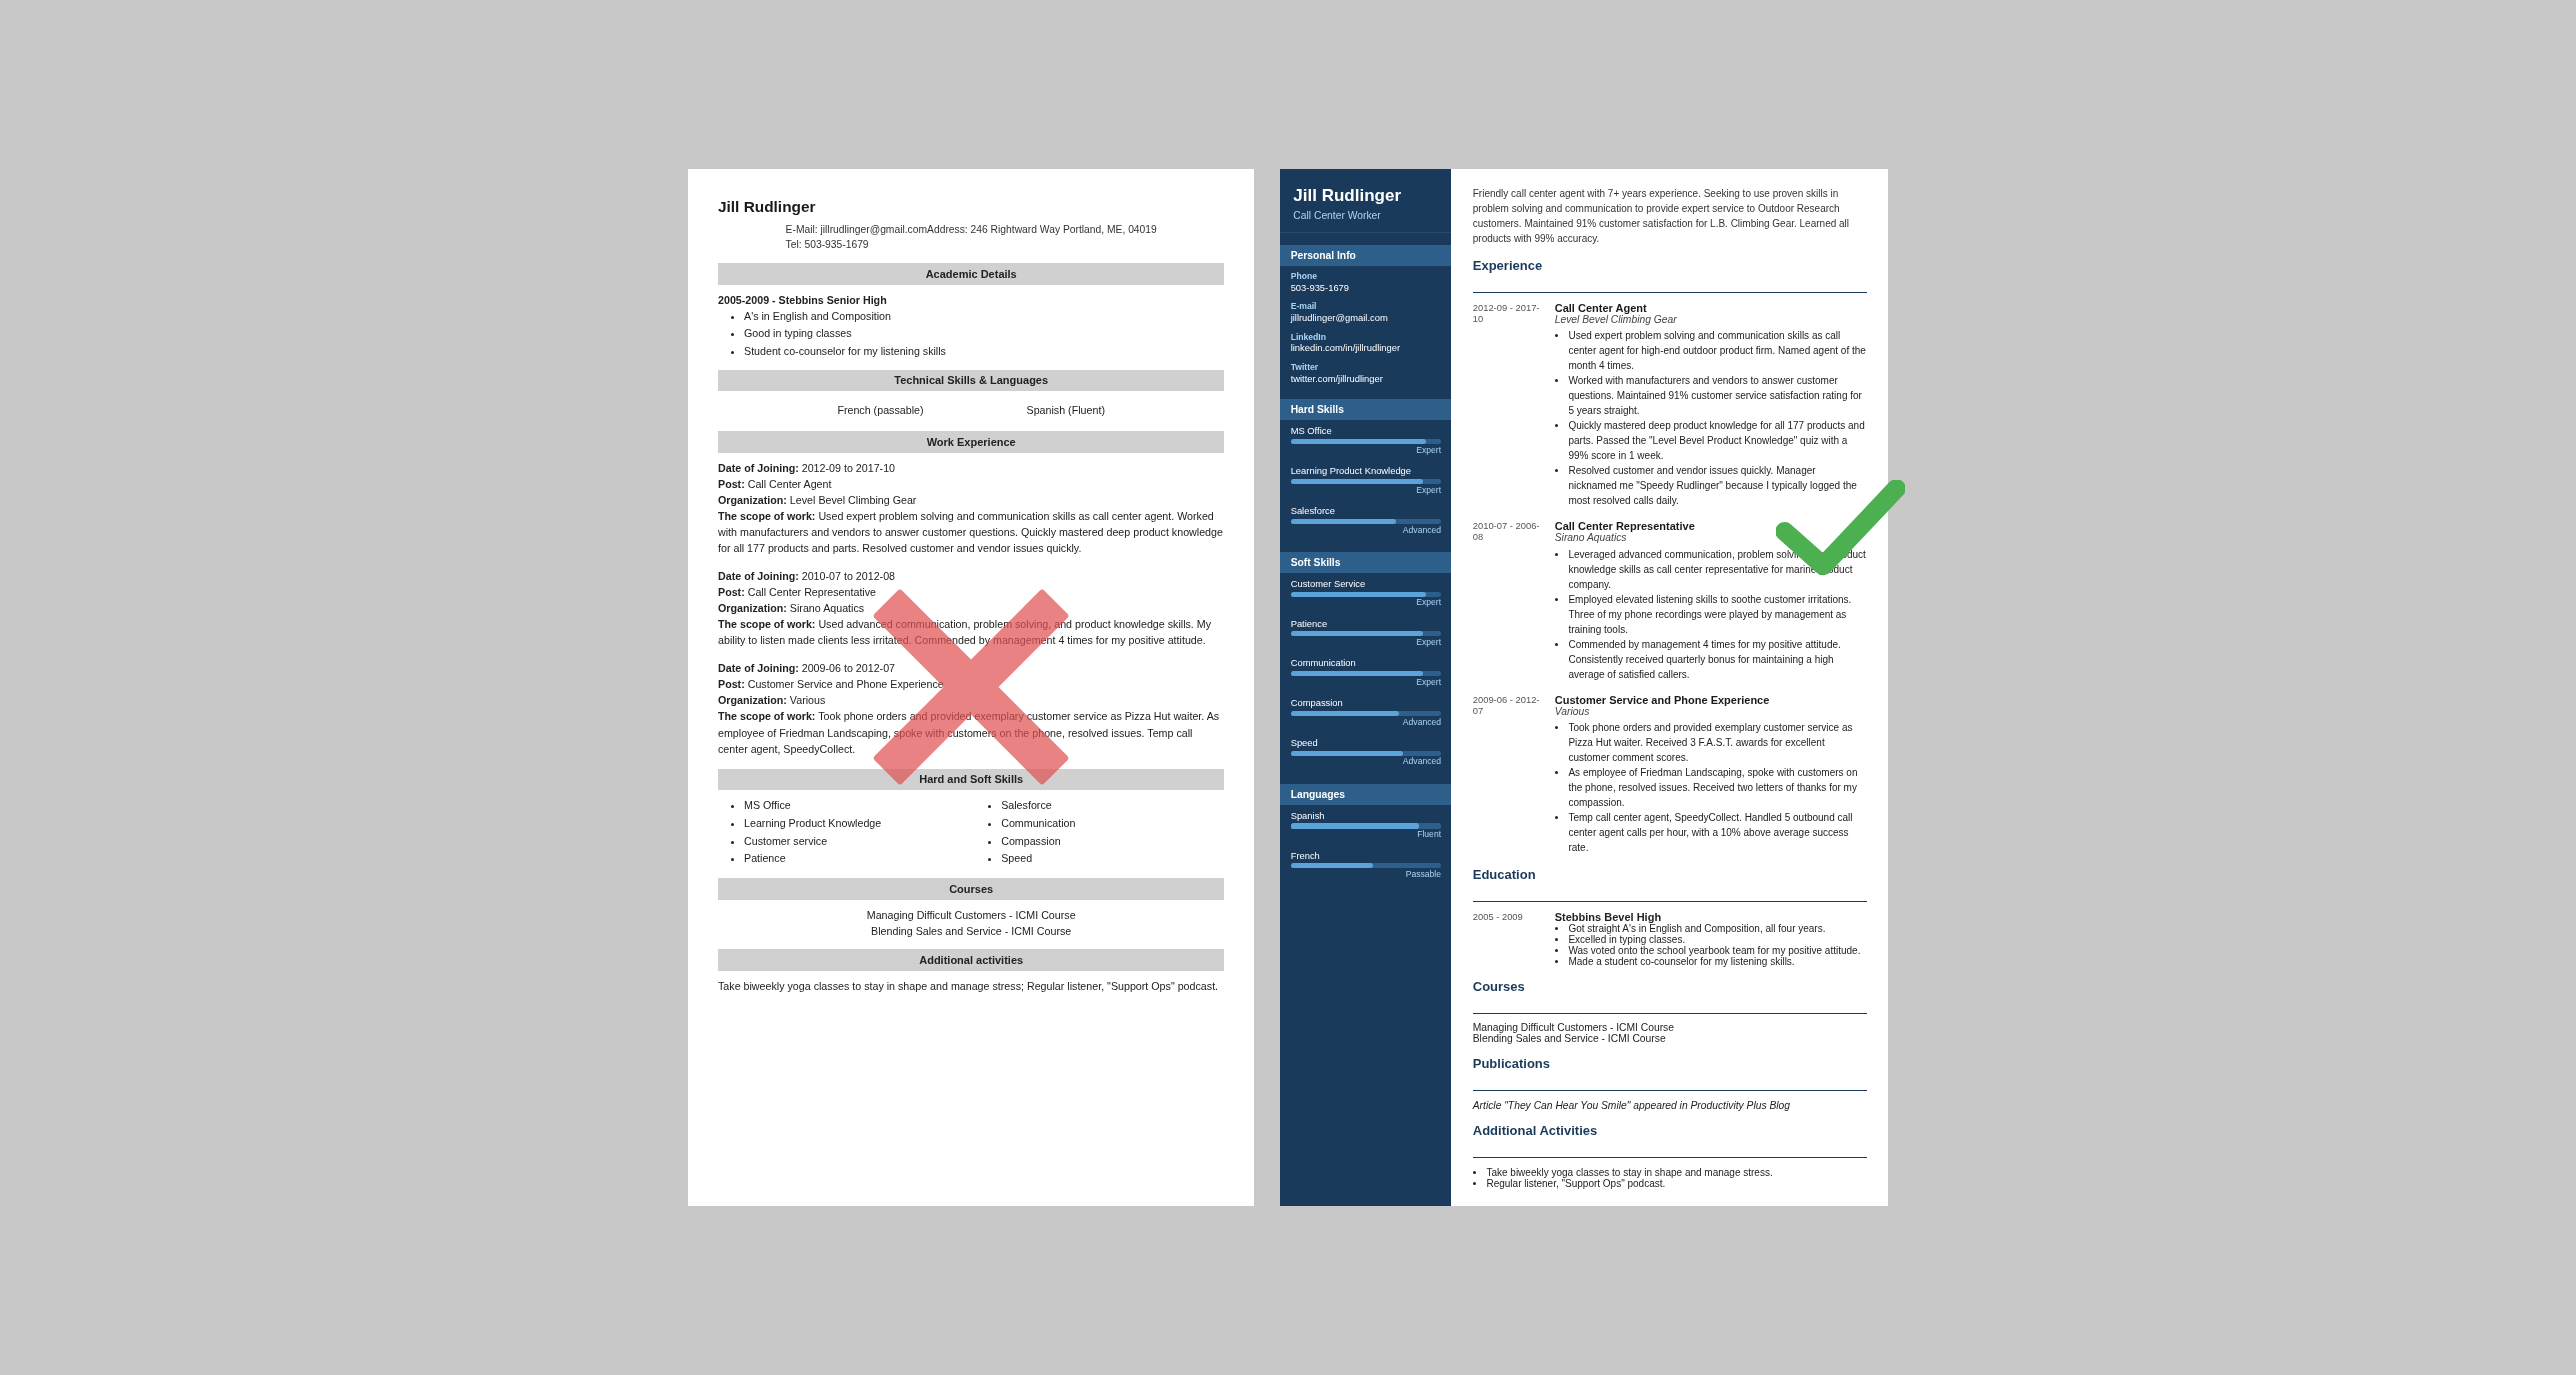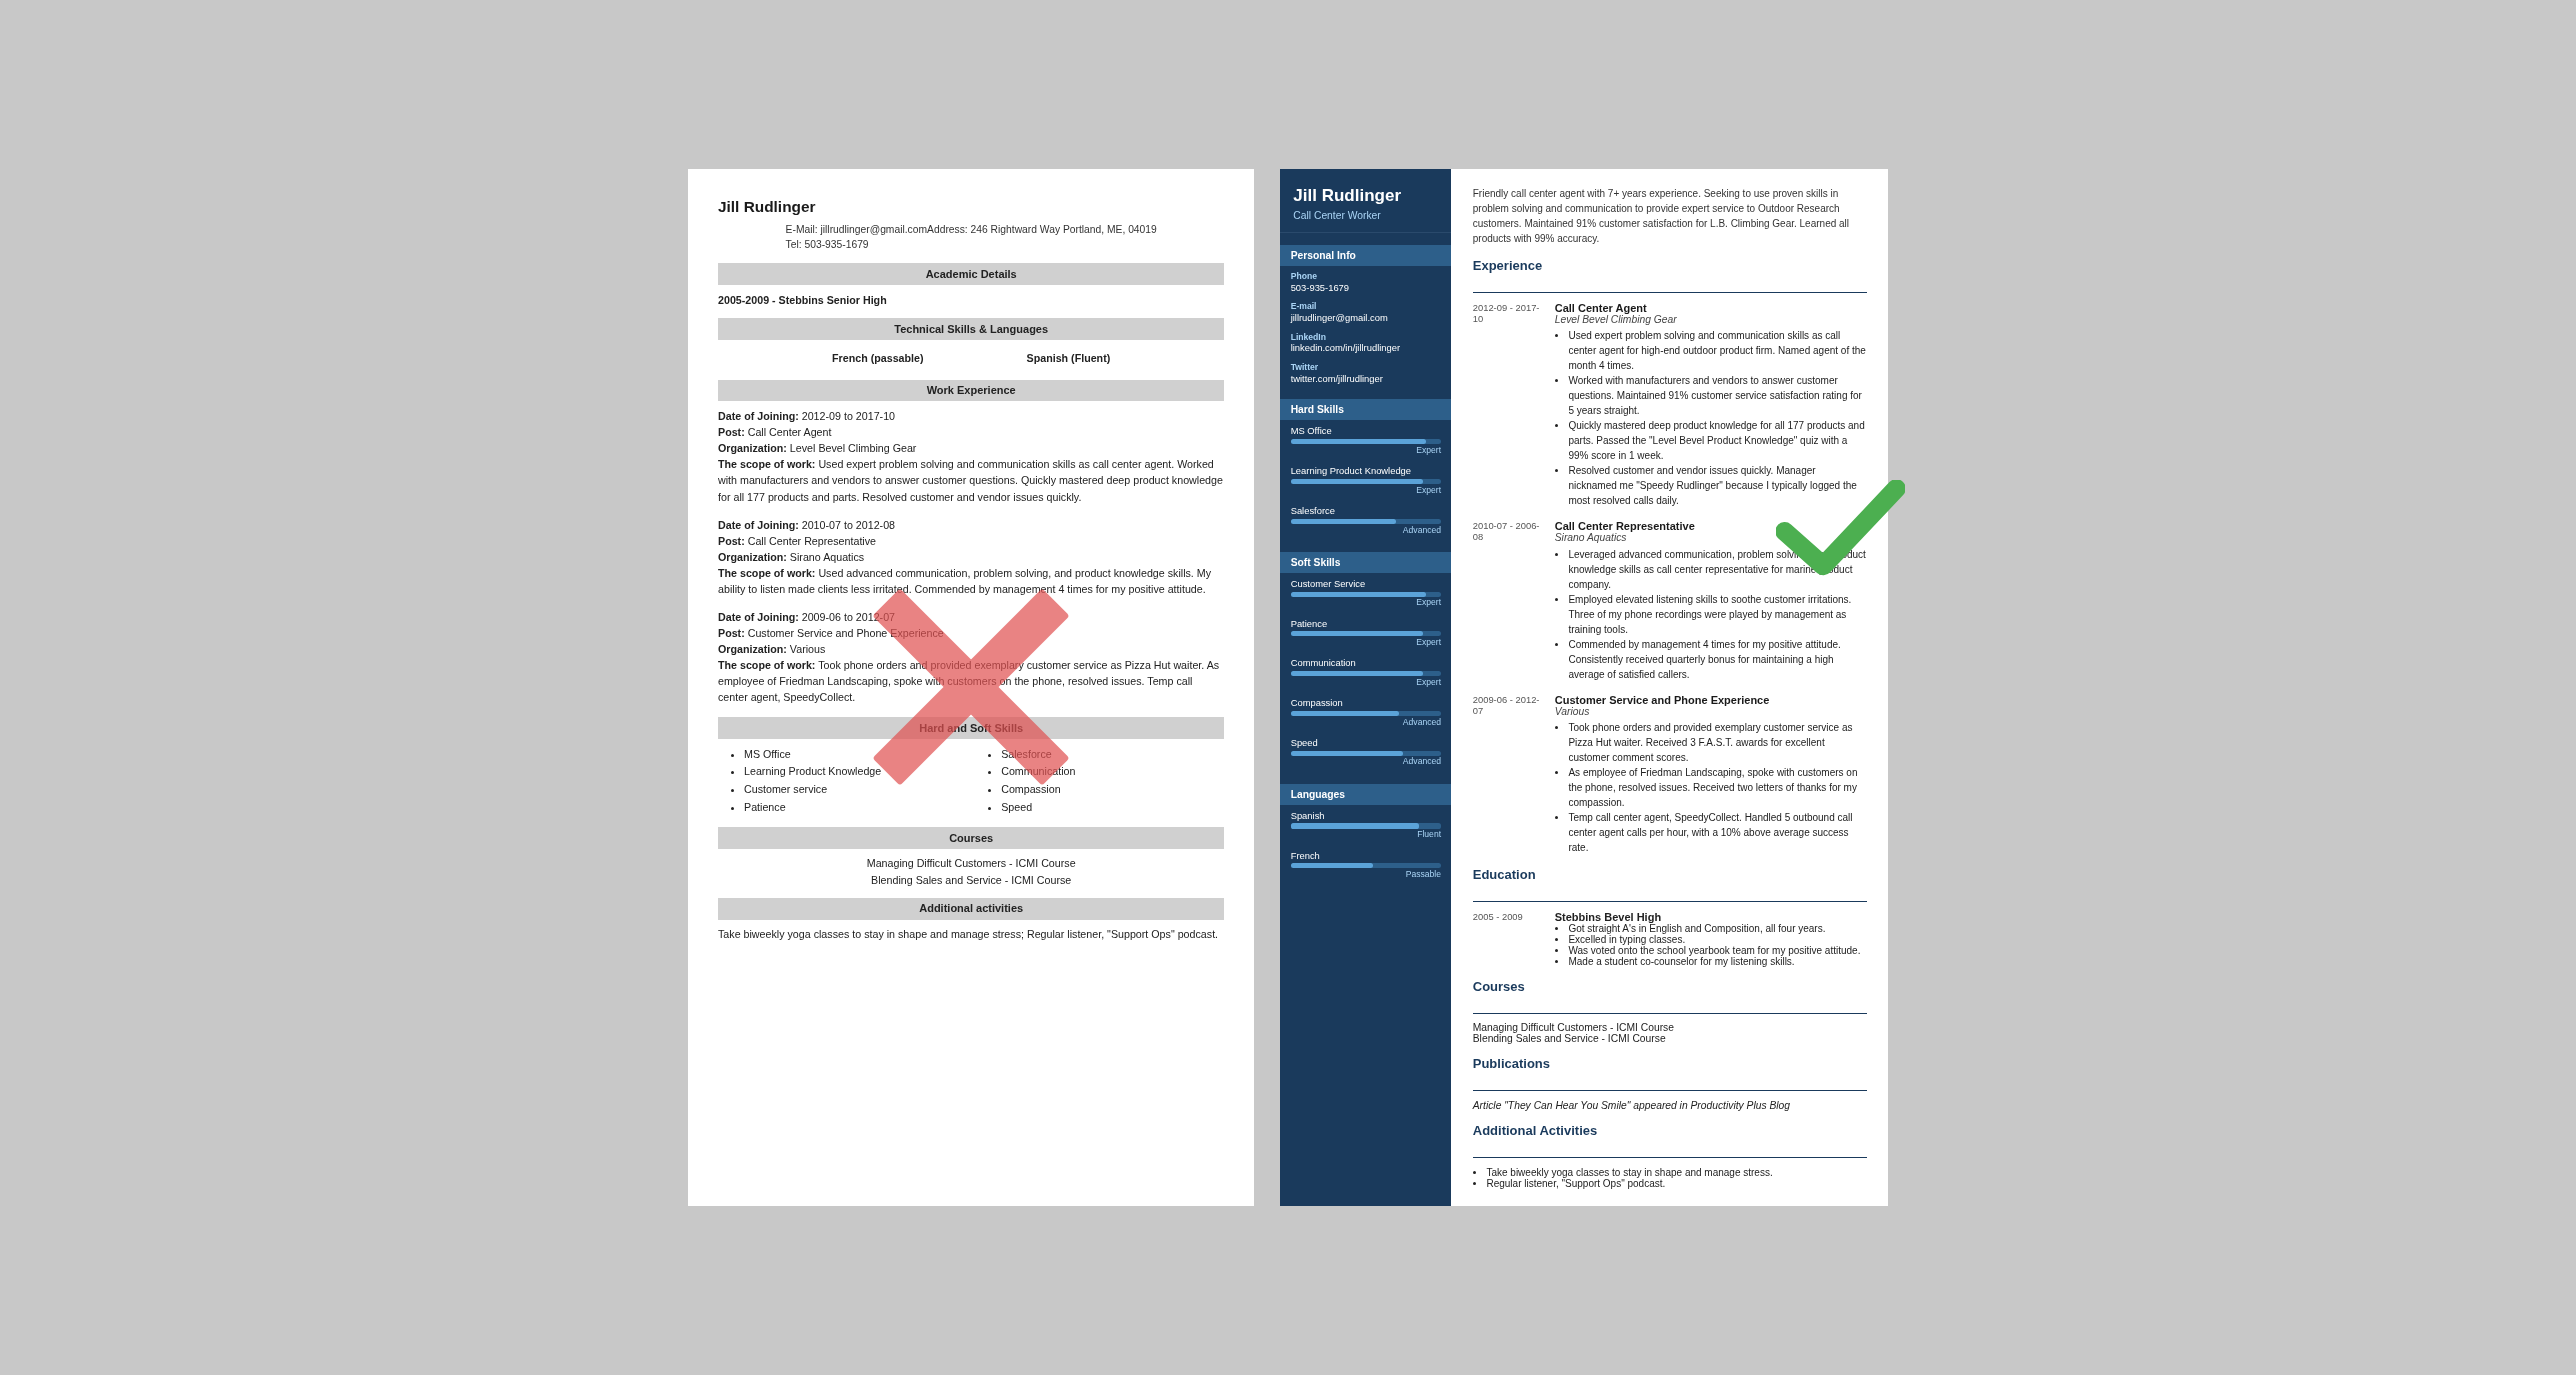--- a/index.html
+++ b/index.html
@@ -49,21 +49,21 @@
       padding: 2.6px 0;
       margin: 10.3px 0 6.9px 0;
       font-size: 11px;
     }
     .resume-left .work-entry { margin-bottom: 12px; }
     .resume-left .work-entry p { font-size: 10.7px; }
     .resume-left .work-entry p span.label { font-weight: bold; }
     .resume-left ul { margin-left: 26px; font-size: 10.7px; }
     .resume-left ul li { margin-bottom: 1.7px; }
     .skills-row { display: flex; gap: 34px; }
-    .skills-row .skill-item { font-size: 10.7px; font-weight: bold; }
+    .skills-row .skill-item { font-size: 10.7px; }
 
     
     .x-mark {
       position: absolute;
       top: 50%;
       left: 50%;
       transform: translate(-50%, -50%);
       width: 240px;
       height: 240px;
       pointer-events: none;
@@ -231,20 +231,25 @@
       <div class="contact-left">
         <span>E-Mail: jillrudlinger@gmail.com</span>
         <span>Tel: 503-935-1679</span>
       </div>
       <div>Address: 246 Rightward Way Portland, ME, 04019</div>
     </div>
 
     <div class="section-header">Academic Details</div>
     <div>
       <p style="font-weight:bold; font-size:10.7px;">2005-2009 - Stebbins Senior High</p>
+      <ul>
+        <li>A's in English and Composition</li>
+        <li>Good in typing classes</li>
+        <li>Student co-counselor for my listening skills</li>
+      </ul>
     </div>
 
     <div class="section-header">Technical Skills &amp; Languages</div>
     <div class="skills-row" style="justify-content:center; padding: 3.4px 0;">
       <div class="skill-item">
         <span>French (passable)</span>
       </div>
       <div class="skill-item" style="margin-left:69px;">
         <span>Spanish (Fluent)</span>
       </div>

